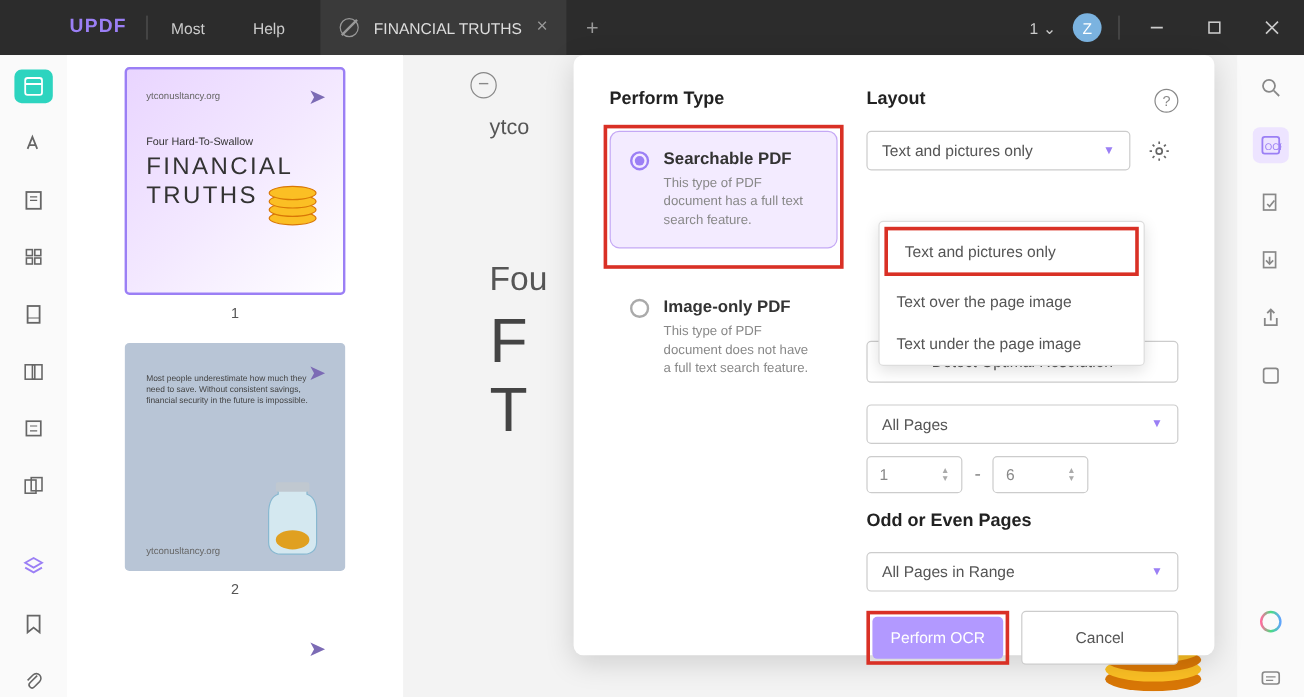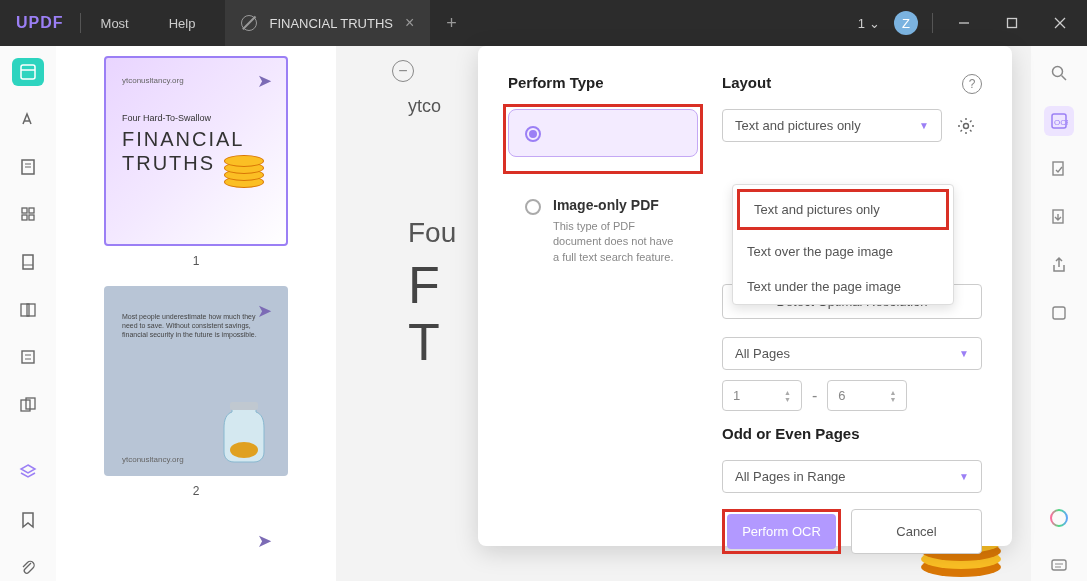--- a/index.html
+++ b/index.html
@@ -1,19 +1,19 @@
 <!DOCTYPE html>
 <html><head>
 <meta charset="utf-8">
 <style>
 * { box-sizing: border-box; margin: 0; padding: 0; font-family: -apple-system, BlinkMacSystemFont, 'Segoe UI', sans-serif; }
 body { width: 1087px; height: 581px; background: #f0f0f0; overflow: hidden; position: relative; }
 
 .titlebar { height: 46px; background: #2c2c2c; display: flex; align-items: center; color: #ccc; }
-.logo { color: #9b7ff5; font-weight: bold; font-size: 16px; padding: 0 16px; letter-spacing: 1px; }
+.logo { color: #9b7ff5; font-weight: bold; font-size: 16px; padding: 0 16px; letter-spacing: 1px; margin-left: 42px; }
 .titlebar-divider { width: 1px; height: 20px; background: #555; }
 .menu-item { padding: 14px 20px; font-size: 13px; cursor: pointer; }
 .tab { background: #3a3a3a; height: 46px; display: flex; align-items: center; padding: 0 16px; gap: 12px; margin-left: 10px; }
 .tab-icon { width: 16px; height: 16px; border: 1.5px solid #999; border-radius: 50%; position: relative; }
 .tab-icon::after { content: ''; position: absolute; width: 18px; height: 1.5px; background: #999; top: 6px; left: -2px; transform: rotate(-45deg); }
 .tab-title { font-size: 13px; color: #ddd; }
 .tab-close { color: #999; font-size: 16px; cursor: pointer; }
 .tab-add { padding: 0 16px; color: #999; font-size: 18px; cursor: pointer; }
 .titlebar-right { margin-left: auto; display: flex; align-items: center; gap: 14px; padding-right: 10px; }
 .tab-count { color: #ccc; font-size: 13px; display: flex; align-items: center; gap: 4px; }
@@ -322,20 +322,24 @@
     </div>
   </div>
 </div>
 
 <div class="ocr-dialog">
   <div class="ocr-left">
     <div class="section-title">Perform Type</div>
     <div class="red-highlight">
       <div class="doctype-option">
         <div class="radio checked"></div>
+        <div>
+          <div class="doctype-label">Searchable PDF</div>
+          <div class="doctype-desc">This type of PDF document has a full text search feature.</div>
+        </div>
       </div>
     </div>
     <div class="doctype-option unselected">
       <div class="radio unchecked"></div>
       <div>
         <div class="doctype-label">Image-only PDF</div>
         <div class="doctype-desc">This type of PDF document does not have a full text search feature.</div>
       </div>
     </div>
   </div>

